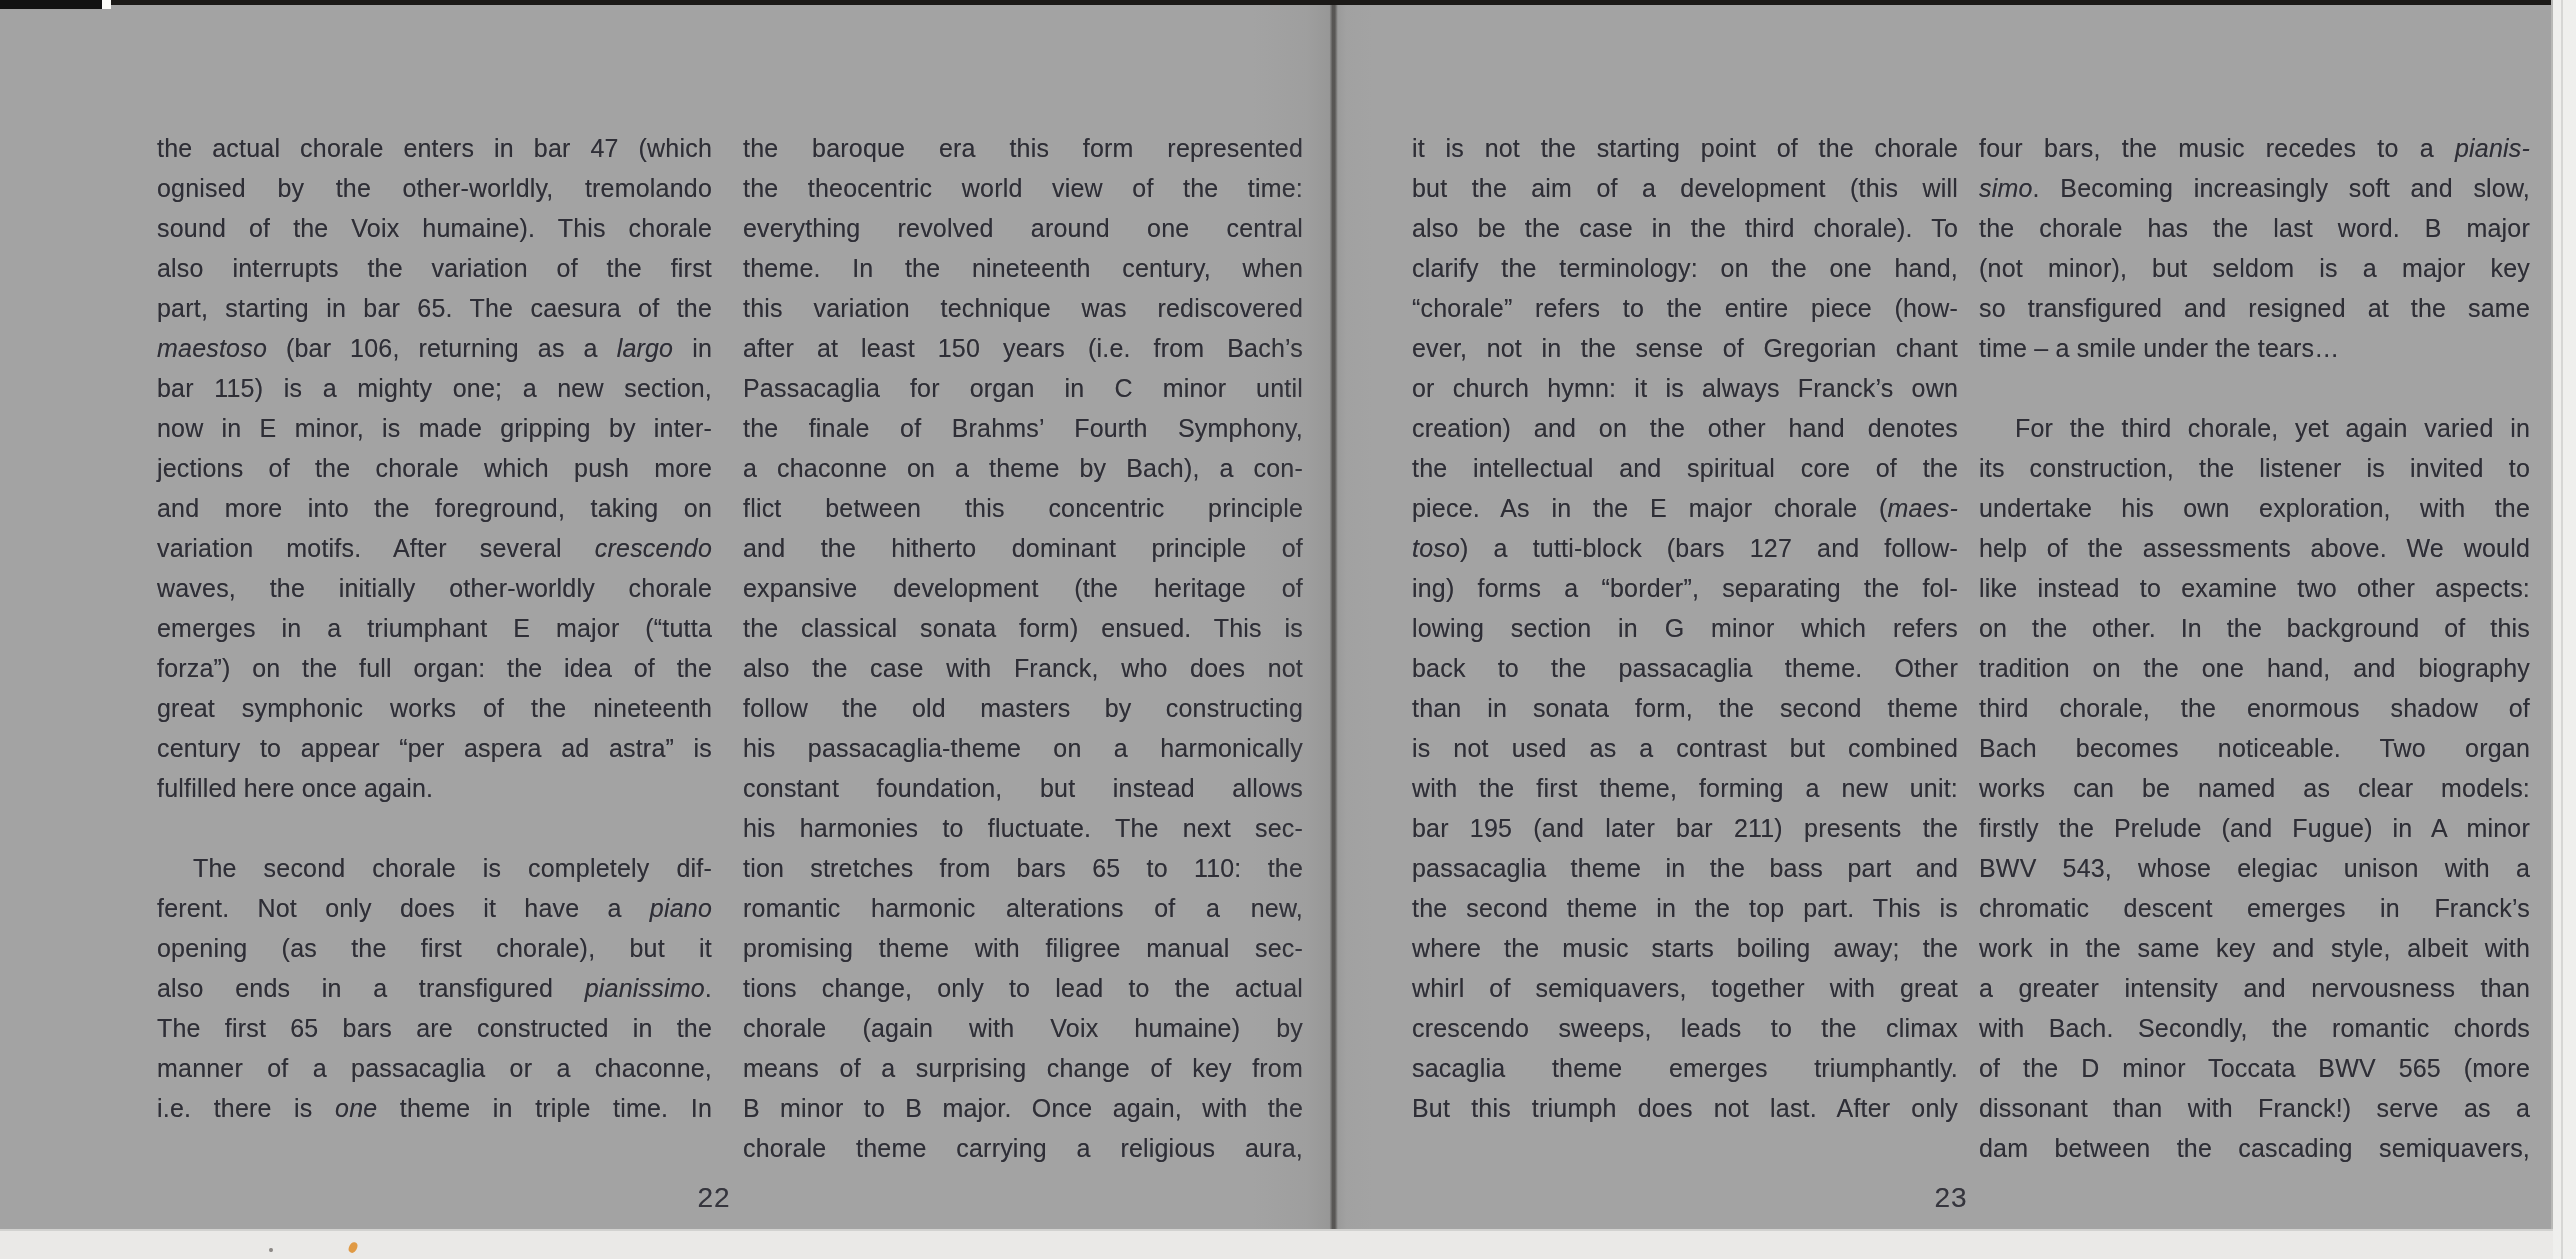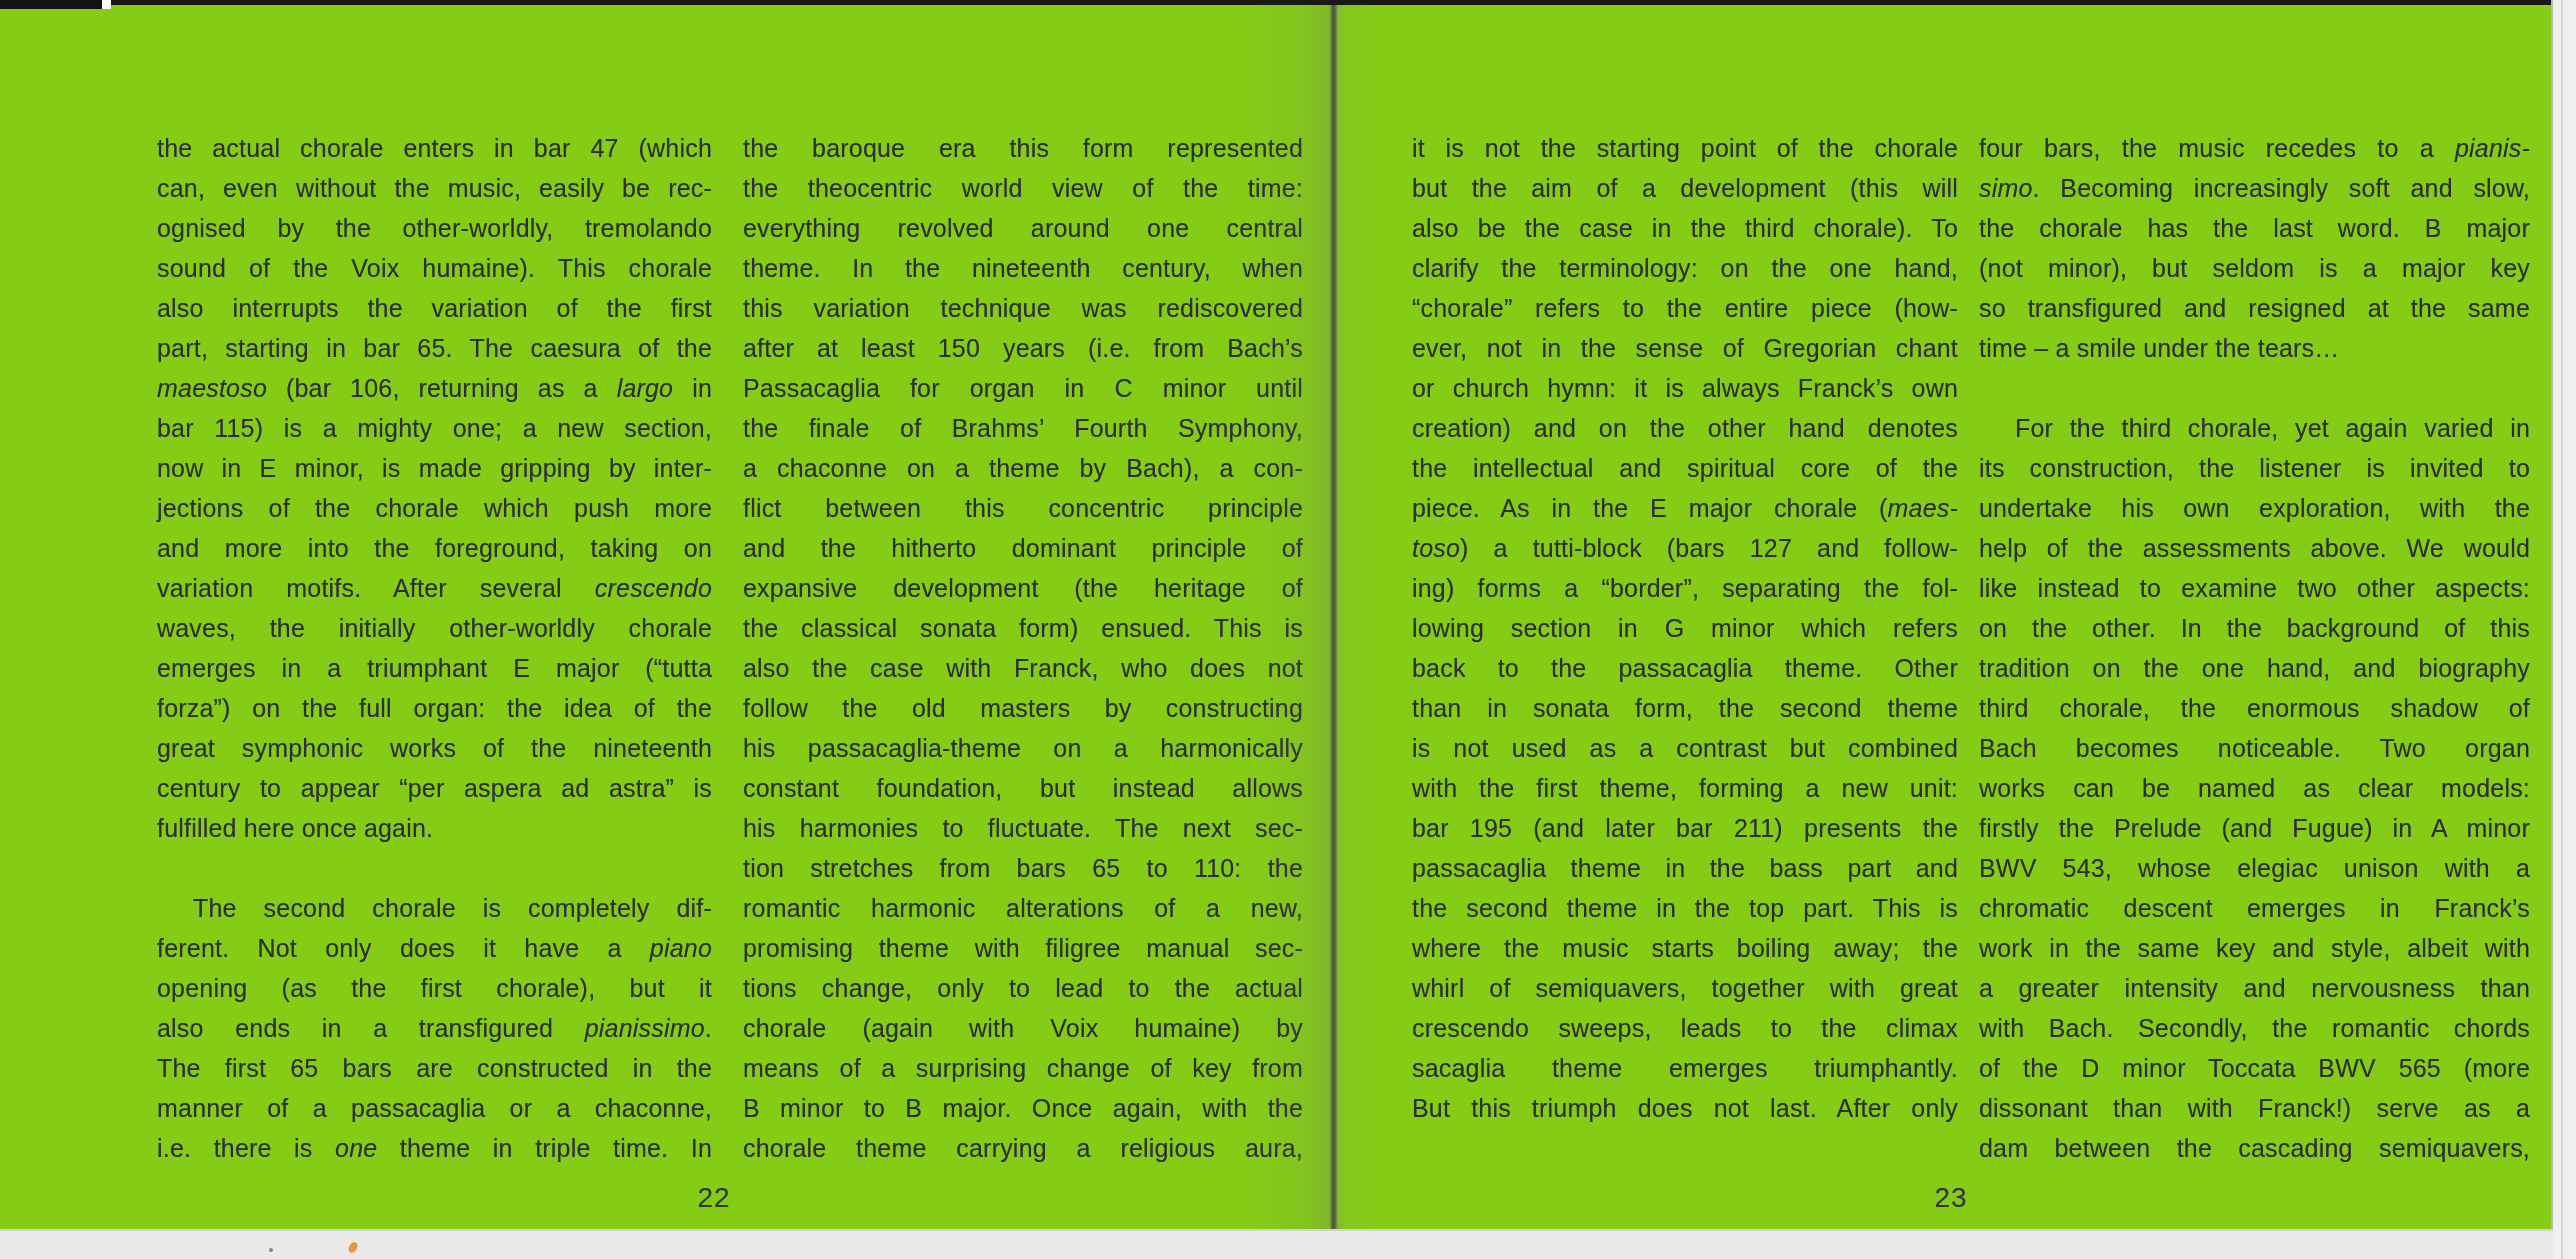--- a/index.html
+++ b/index.html
@@ -1,20 +1,20 @@
 <!DOCTYPE html>
 <html style="font-size:14px"><head>
 <meta charset="utf-8">
 <title>Booklet spread</title>
 <style>
   html,body{margin:0;padding:0;background:#dcdcda;}
   .scan{
     position:relative;
     width:2576px;height:1260px;
-    background:#84cc16;
+    background:#a3a3a3;
     overflow:hidden;
     font-family:"Liberation Sans","DejaVu Sans",sans-serif;
   }
   
   .topbar{position:absolute;left:0;top:0;width:2553px;height:5.2px;background:#1b1917;}
   .topbar-left{position:absolute;left:0;top:0;width:102px;height:8.7px;background:#121212;}
   .topbar-notch{position:absolute;left:102px;top:0;width:8.7px;height:8.7px;background:#fbfbf8;}
   .gutter{
     position:absolute;left:1252px;top:3.5px;width:121px;height:1230px;
     background:linear-gradient(90deg,
@@ -62,21 +62,20 @@
     text-shadow:0 0 0.5px rgba(46,46,56,0.4);
   }
 </style>
 </head>
 <body>
 
 <div class="scan">
 
   <div class="col" style="left:157px;width:555px">
       <div class="ln"><span>the actual chorale enters in bar 47 (which</span></div>
-      <div class="ln"><span>can, even without the music, easily be rec-</span></div>
       <div class="ln"><span>ognised by the other-worldly, tremolando</span></div>
       <div class="ln"><span>sound of the Voix humaine). This chorale</span></div>
       <div class="ln"><span>also interrupts the variation of the first</span></div>
       <div class="ln"><span>part, starting in bar 65. The caesura of the</span></div>
       <div class="ln"><i>maestoso</i><span> (bar 106, returning as a </span><i>largo</i><span> in</span></div>
       <div class="ln"><span>bar 115) is a mighty one; a new section,</span></div>
       <div class="ln"><span>now in E minor, is made gripping by inter-</span></div>
       <div class="ln"><span>jections of the chorale which push more</span></div>
       <div class="ln"><span>and more into the foreground, taking on</span></div>
       <div class="ln"><span>variation motifs. After several </span><i>crescendo</i></div>

